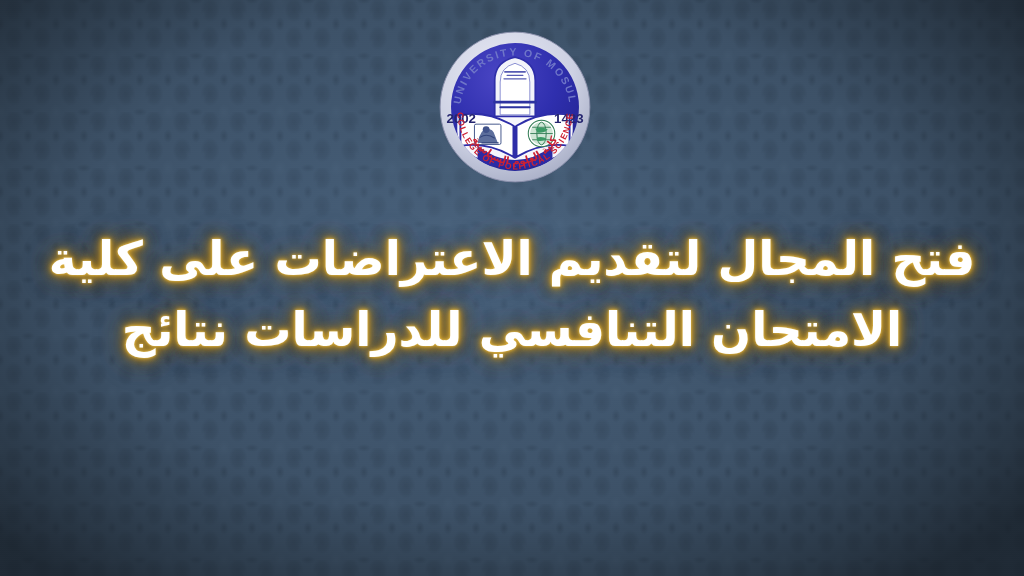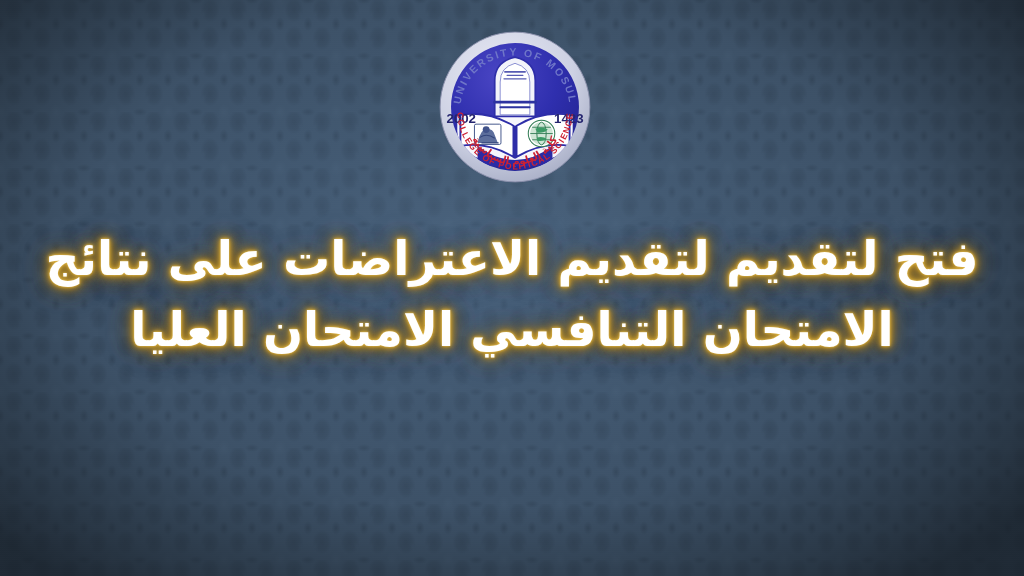--- a/index.html
+++ b/index.html
@@ -204,17 +204,17 @@
         <textPath href="#arcArName" startOffset="50%" text-anchor="middle">كلية العلوم السياسية</textPath>
       </text>
 
       <text font-family="'Liberation Sans','DejaVu Sans',sans-serif" font-size="11.2" font-weight="700" letter-spacing="1.5" fill="#cc2233">
         <textPath href="#arcEnName" startOffset="50%" text-anchor="middle">COLLEGE OF POLITICAL SCIENCE</textPath>
       </text>
     </svg>
   </div>
 
   <div class="headline">
-    <span class="headline-line">فتح لتقديم لتقديم الاعتراضات على نتائج</span>
-    <span class="headline-line">الامتحان التنافسي الامتحان العليا</span>
+    <span class="headline-line">فتح المجال لتقديم الاعتراضات على كلية</span>
+    <span class="headline-line">الامتحان التنافسي للدراسات نتائج</span>
   </div>
 
 </div>
 
 </body></html>

